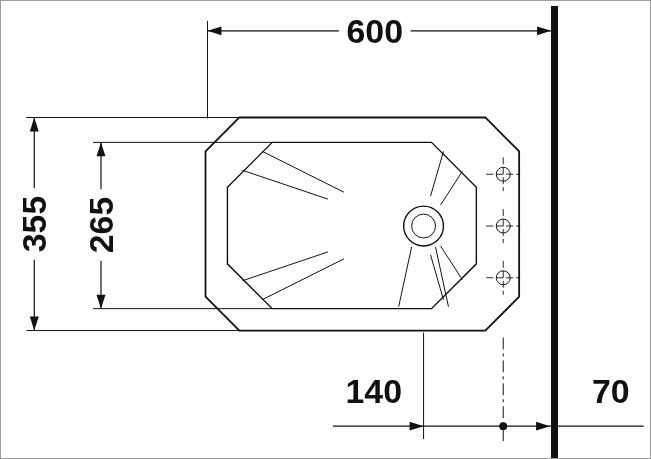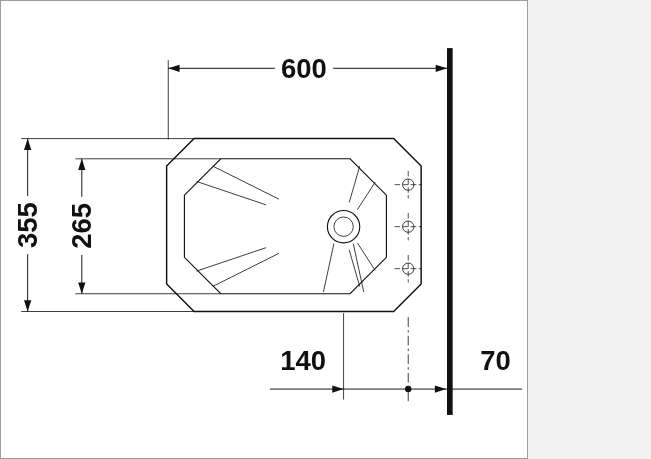--- a/index.html
+++ b/index.html
@@ -3,21 +3,21 @@
 <meta charset="utf-8">
 <style>
   html, body {
     margin: 0;
     padding: 0;
     background: #f2f2f2;
     font-family: "Liberation Sans", sans-serif;
   }
   .canvas {
     position: relative;
-    width: 528px;
+    width: 651px;
     height: 459px;
     background: #ffffff;
     border: 1px solid #9c9c9c;
     box-sizing: border-box;
     overflow: hidden;
     text-align: center;
   }
   .canvas svg {
     position: absolute;
     inset: 0;

